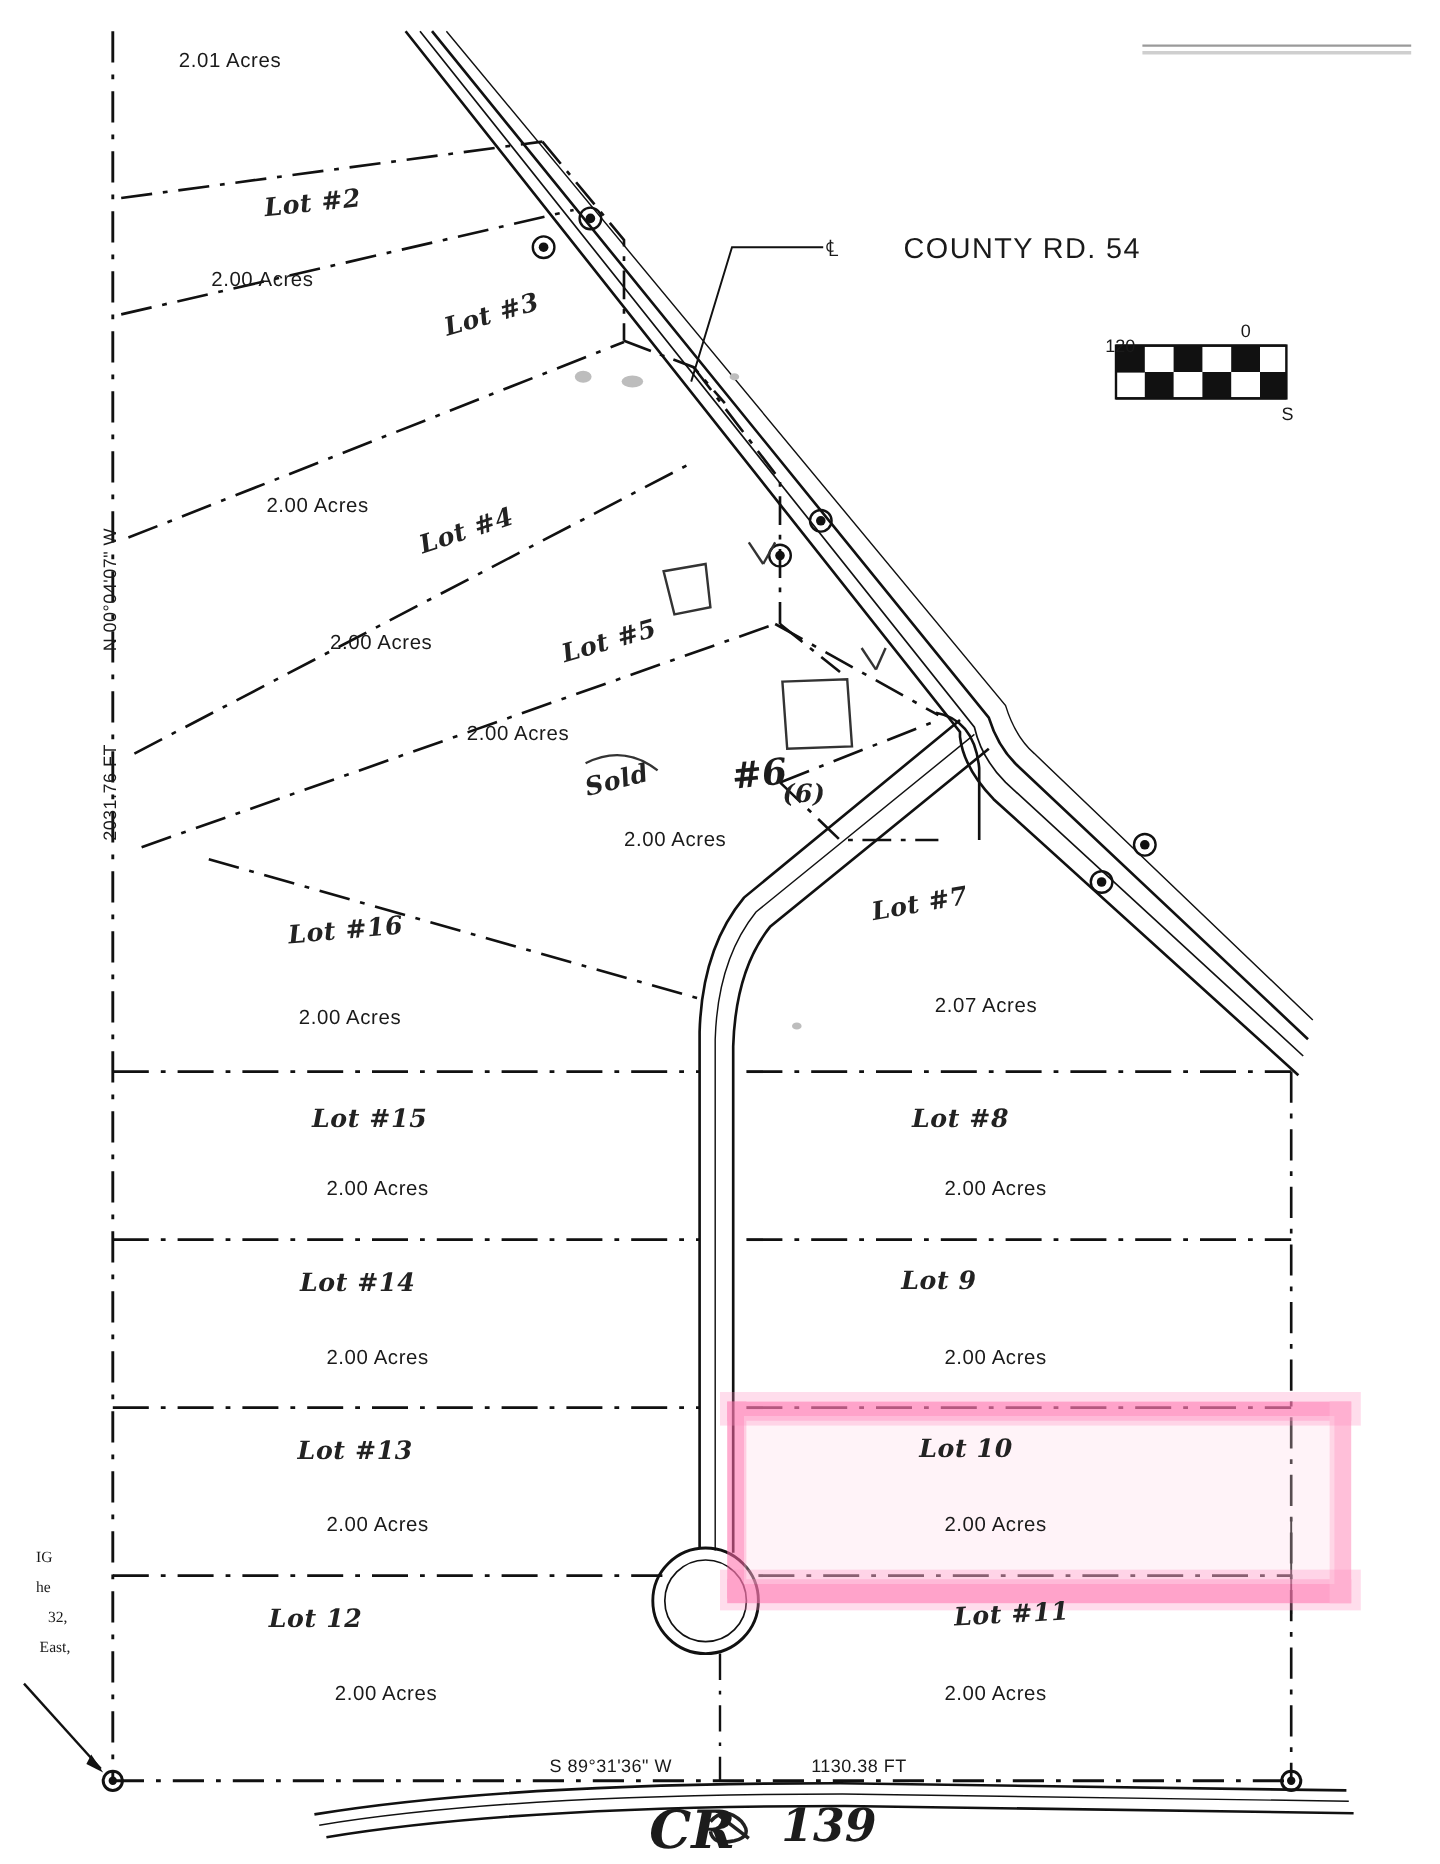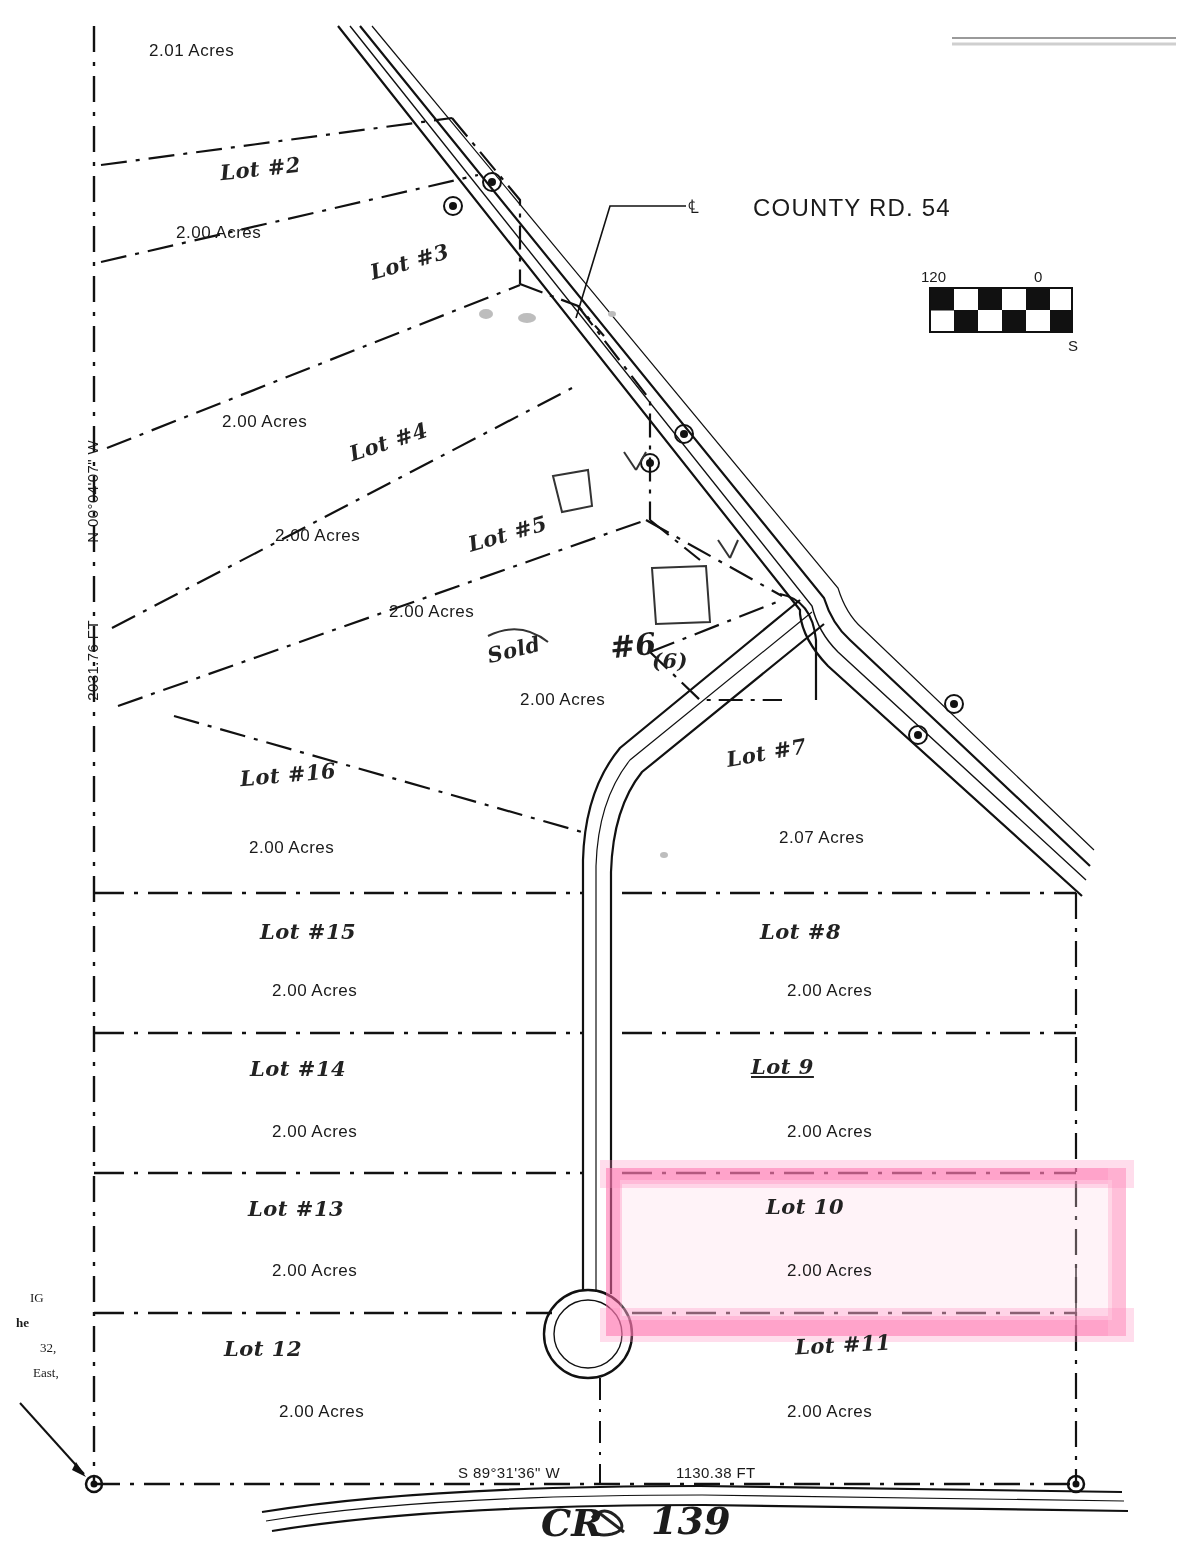--- a/index.html
+++ b/index.html
@@ -291,21 +291,21 @@
 
 <div class="lbl hand" style="left:260px; top:919px;">Lot #15</div>
 <div class="lbl printed" style="left:272px; top:981px;">2.00 Acres</div>
 
 <div class="lbl hand" style="left:760px; top:919px;">Lot #8</div>
 <div class="lbl printed" style="left:787px; top:981px;">2.00 Acres</div>
 
 <div class="lbl hand" style="left:250px; top:1056px;">Lot #14</div>
 <div class="lbl printed" style="left:272px; top:1122px;">2.00 Acres</div>
 
-<div class="lbl hand" style="left:751px; top:1054px;text-decoration:underline;">Lot 9</div>
+<div class="lbl hand" style="left:751px; top:1054px;">Lot 9</div>
 <div class="lbl printed" style="left:787px; top:1122px;">2.00 Acres</div>
 
 <div class="lbl hand" style="left:248px; top:1196px;">Lot #13</div>
 <div class="lbl printed" style="left:272px; top:1261px;">2.00 Acres</div>
 
 <div class="lbl hand" style="left:766px; top:1194px;">Lot 10</div>
 <div class="lbl printed" style="left:787px; top:1261px;">2.00 Acres</div>
 
 <div class="lbl hand" style="left:224px; top:1336px;">Lot 12</div>
 <div class="lbl printed" style="left:279px; top:1402px;">2.00 Acres</div>
@@ -315,23 +315,23 @@
 
 <div class="lbl printed" style="left:688px; top:193px; font-size:19px;">℄</div>
 <div class="lbl printed" style="left:753px; top:194px; font-size:24px; letter-spacing:1.2px;">COUNTY RD. 54</div>
 
 <div class="lbl printed-sm rot-v" style="left:84px; top:440px; transform:rotate(-90deg) translate(-100%, 0);">N 00°04'07" W</div>
 <div class="lbl printed-sm rot-v" style="left:84px; top:620px; transform:rotate(-90deg) translate(-100%, 0);">2031.76 FT</div>
 
 <div class="lbl printed-sm" style="left:458px; top:1464px;">S 89°31'36" W</div>
 <div class="lbl printed-sm" style="left:676px; top:1464px;text-align:center;">1130.38 FT</div>
 
-<div class="lbl hand-big" style="left:541px; top:1500px; font-size:38px;">CR</div>
+<div class="lbl hand-big" style="left:541px; top:1500px; font-size:44px;">CR</div>
 <div class="lbl hand-big" style="left:651px; top:1498px; font-size:38px;text-align:center;">139</div>
 
-<div class="lbl scalebar-txt" style="left:921px; top:268px;text-align:right;">120</div>
+<div class="lbl scalebar-txt" style="left:921px; top:280px;text-align:right;">120</div>
 <div class="lbl scalebar-txt" style="left:1034px; top:268px;">0</div>
 <div class="lbl scalebar-txt" style="left:1068px; top:337px;">S</div>
 
 <div class="lbl note-txt" style="left:30px; top:1288px;">IG</div>
-<div class="lbl note-txt" style="left:16px; top:1313px;font-weight:bold;">he</div>
+<div class="lbl note-txt" style="left:30px; top:1313px;">he</div>
 <div class="lbl note-txt" style="left:40px; top:1338px;">32,</div>
 <div class="lbl note-txt" style="left:33px; top:1363px;">East,</div>
 
 </body></html>

